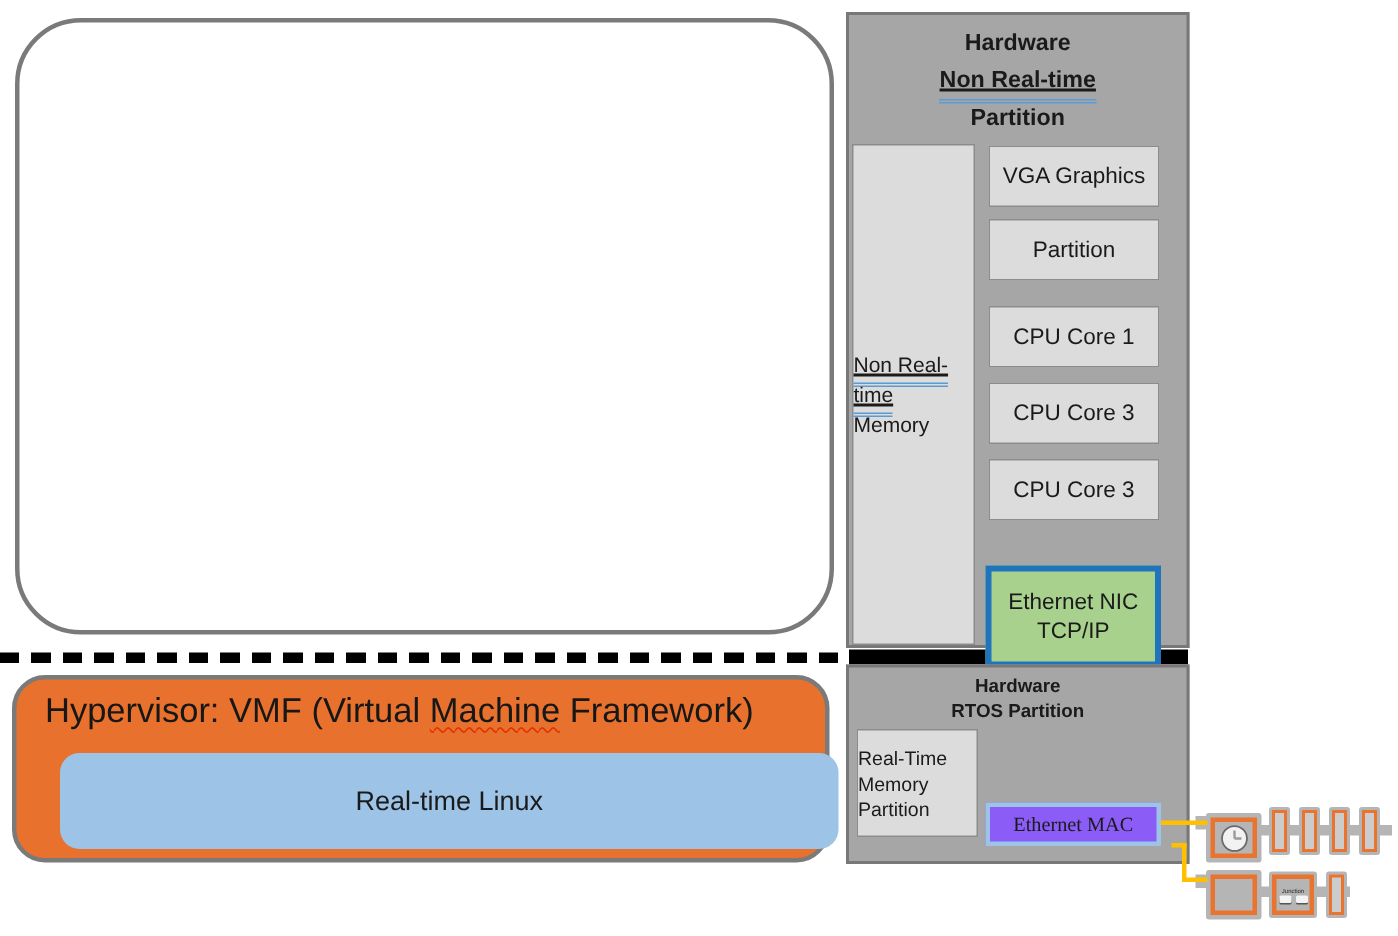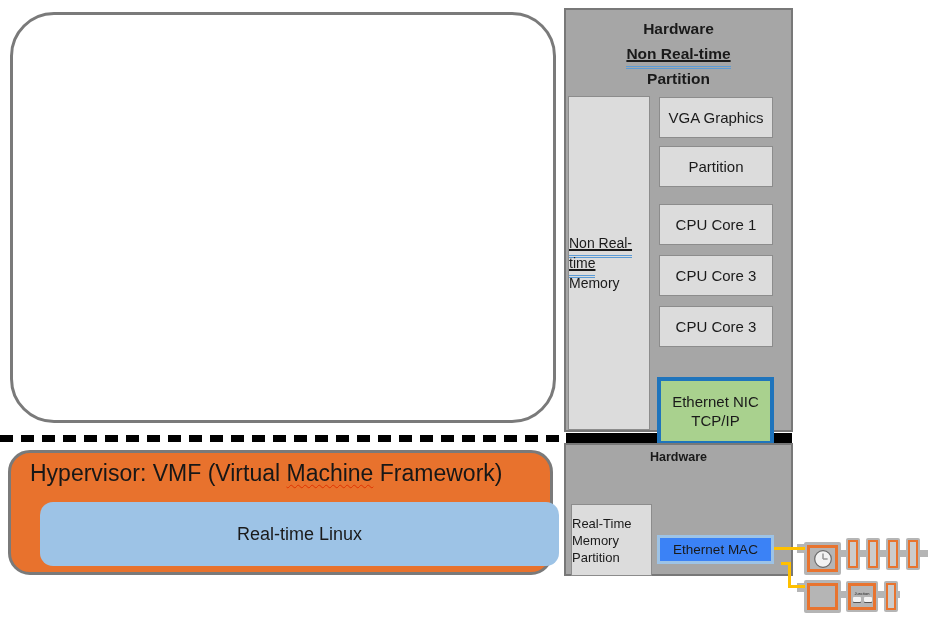--- a/index.html
+++ b/index.html
@@ -47,26 +47,26 @@
   .dev-box { left:659px; width:114px; height:41px; font-size:15px; }
 
   .nic-box {
     left:657px; top:377px; width:117px; height:68px;
     background:#a9d18e; border:4px solid #1f74bc;
     display:flex; flex-direction:column; align-items:center; justify-content:center;
     font-size:15px; line-height:19px; text-align:center;
   }
 
   .rt-memory { left:571px; top:486px; width:81px; height:72px;
-               font-size:13px; line-height:17px;margin-top:18px; }
+               font-size:13px; line-height:17px; }
   .cpu4-box  { left:660px; top:487px; width:112px; height:41px; font-size:15px; }
   .mac-box {
     left:657px; top:535px; width:117px; height:29px;
-    background:#3b82f6; border:3px solid #9dc3e6;
-    display:flex; align-items:center; justify-content:center; font-size:13.5px;
+    background:#8b5cf6; border:3px solid #9dc3e6;
+    display:flex; align-items:center; justify-content:center; font-size:13.5px;font-family:Liberation Serif, serif;
   }
 
   
   .hypervisor {
     left:8px; top:450px; width:545px; height:125px;
     background:#e8722d; border:3px solid #7a7a7a; border-radius:22px;
   }
   .hyp-title { position:absolute; left:19px; top:7px; font-size:23px;
                color:#171717; white-space:nowrap; }
   .spell {
@@ -136,20 +136,21 @@
   <div class="abs gbox dev-box" style="top:306px">CPU Core 3</div>
 
   <div class="abs nic-box">
     <div>Ethernet NIC</div>
     <div>TCP/IP</div>
   </div>
 
   <div class="abs panel rtos-panel"></div>
   <div class="abs rtos-title">
     <div>Hardware</div>
+    <div>RTOS Partition</div>
   </div>
   <div class="abs gbox rt-memory">Real-Time Memory Partition</div>
   <div class="abs mac-box">Ethernet MAC</div>
 
   <div class="abs hypervisor">
     <div class="hyp-title">
       <span>Hypervisor: VMF (Virtual </span><span class="spell">Machine</span><span> Framework)</span>
     </div>
     <div class="guest-os">Real-time Linux</div>
   </div>

